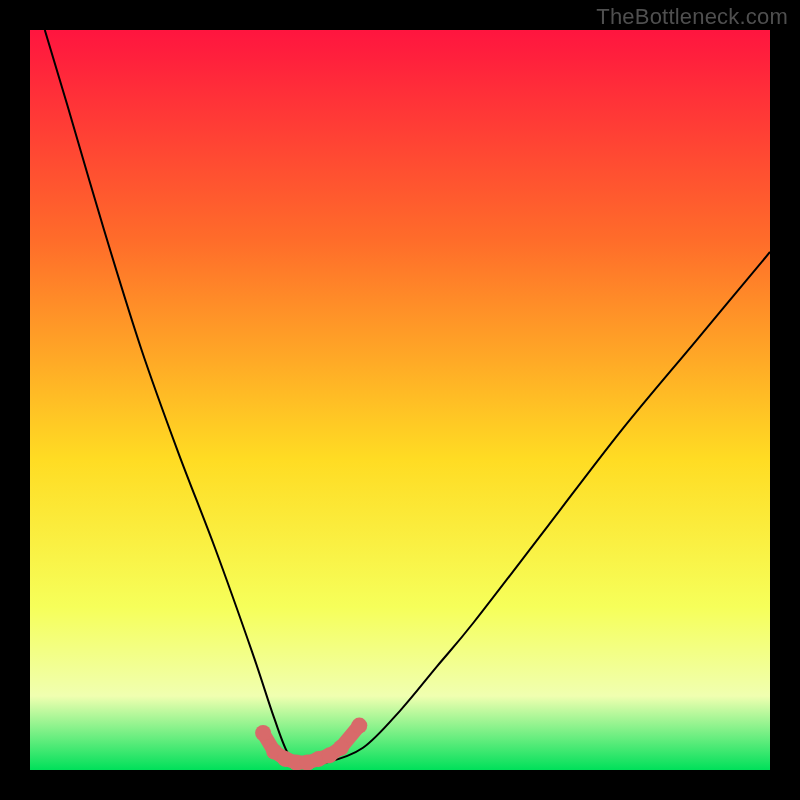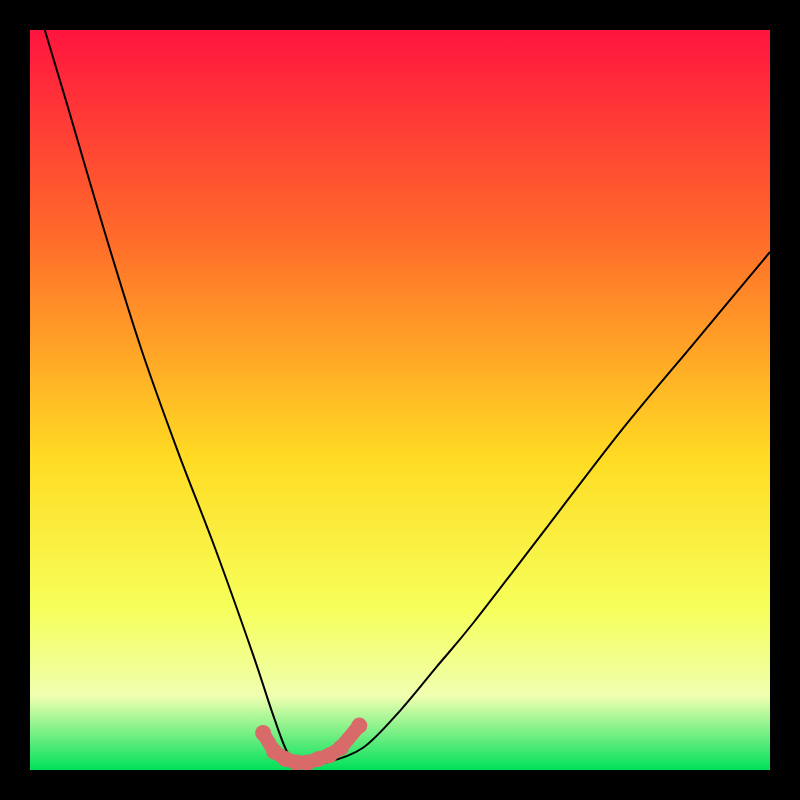--- a/index.html
+++ b/index.html
@@ -38,20 +38,21 @@
   svg {
     display: block;
     width: 740px;
     height: 740px;
   }
 </style>
 </head>
 <body>
 
 <div class="frame">
+  <div class="watermark">TheBottleneck.com</div>
 
   <div class="plot-area">
     <svg id="chart-svg" viewBox="0 0 740 740" preserveAspectRatio="none">
       <defs>
         <linearGradient id="bg-grad" x1="0" y1="0" x2="0" y2="1">
           <stop id="g0" offset="0%" stop-color="#ff153f"></stop>
           <stop id="g1" offset="28%" stop-color="#ff6b2a"></stop>
           <stop id="g2" offset="58%" stop-color="#ffdc23"></stop>
           <stop id="g3" offset="78%" stop-color="#f6ff5a"></stop>
           <stop id="g4" offset="90%" stop-color="#f0ffb0"></stop>

